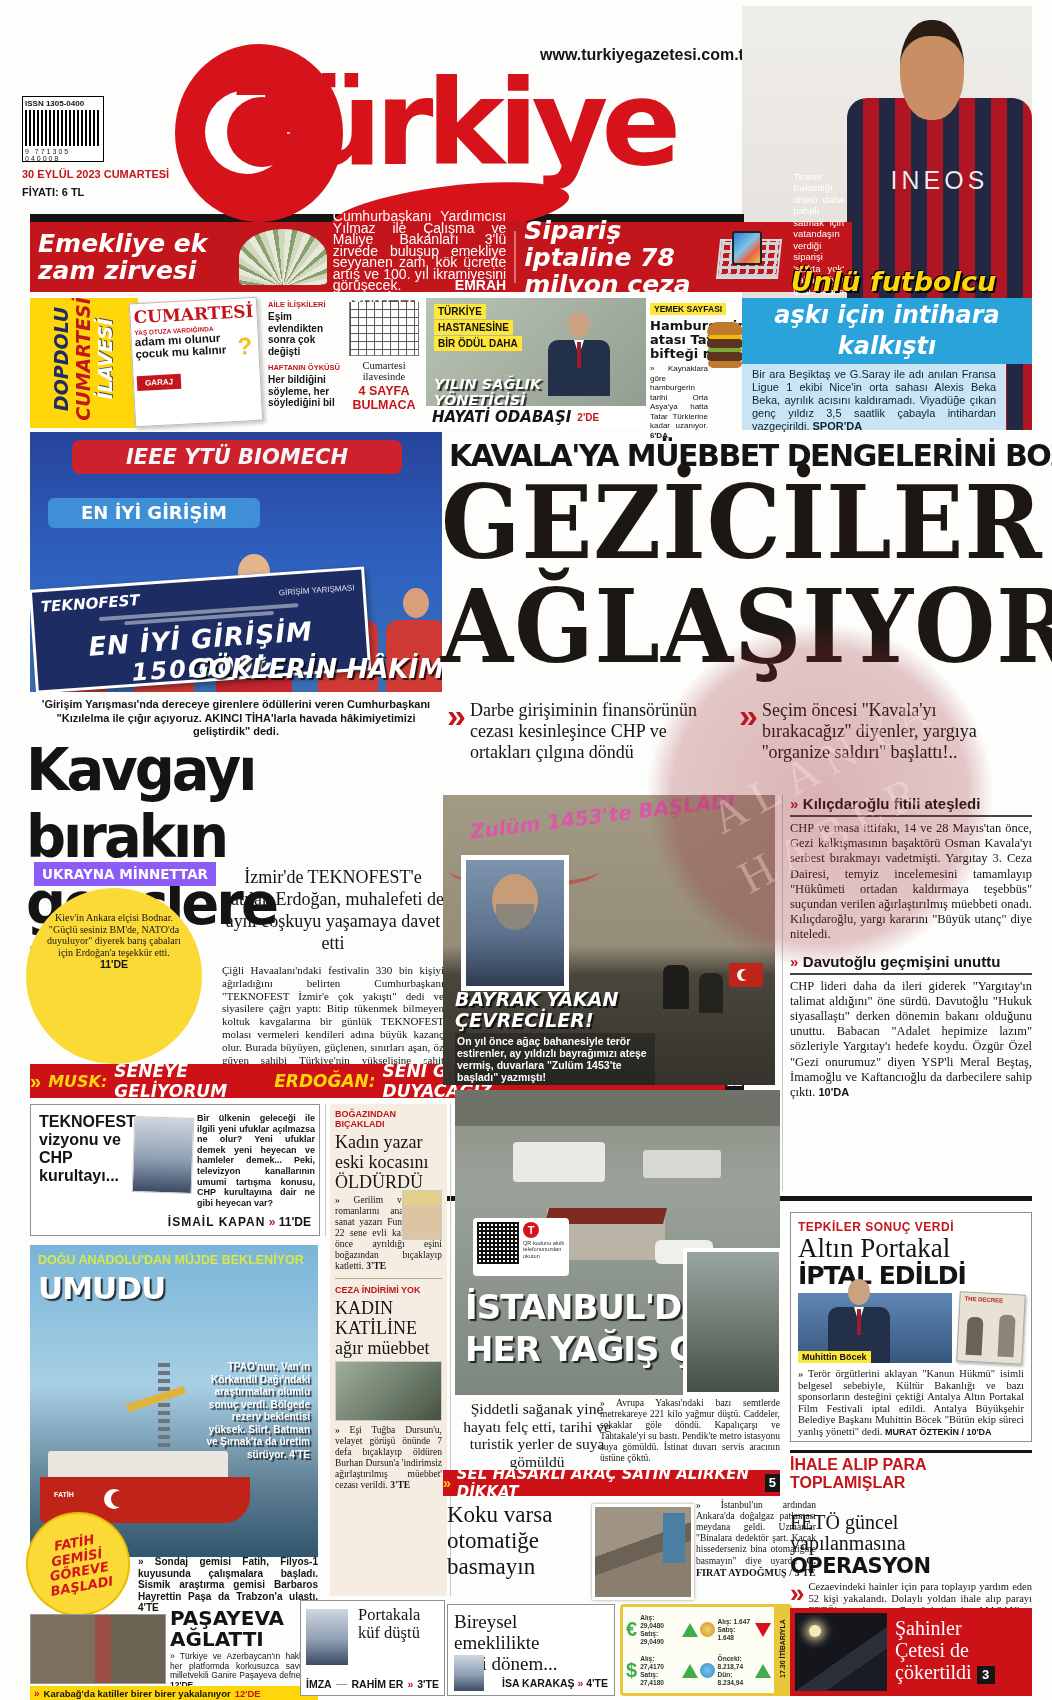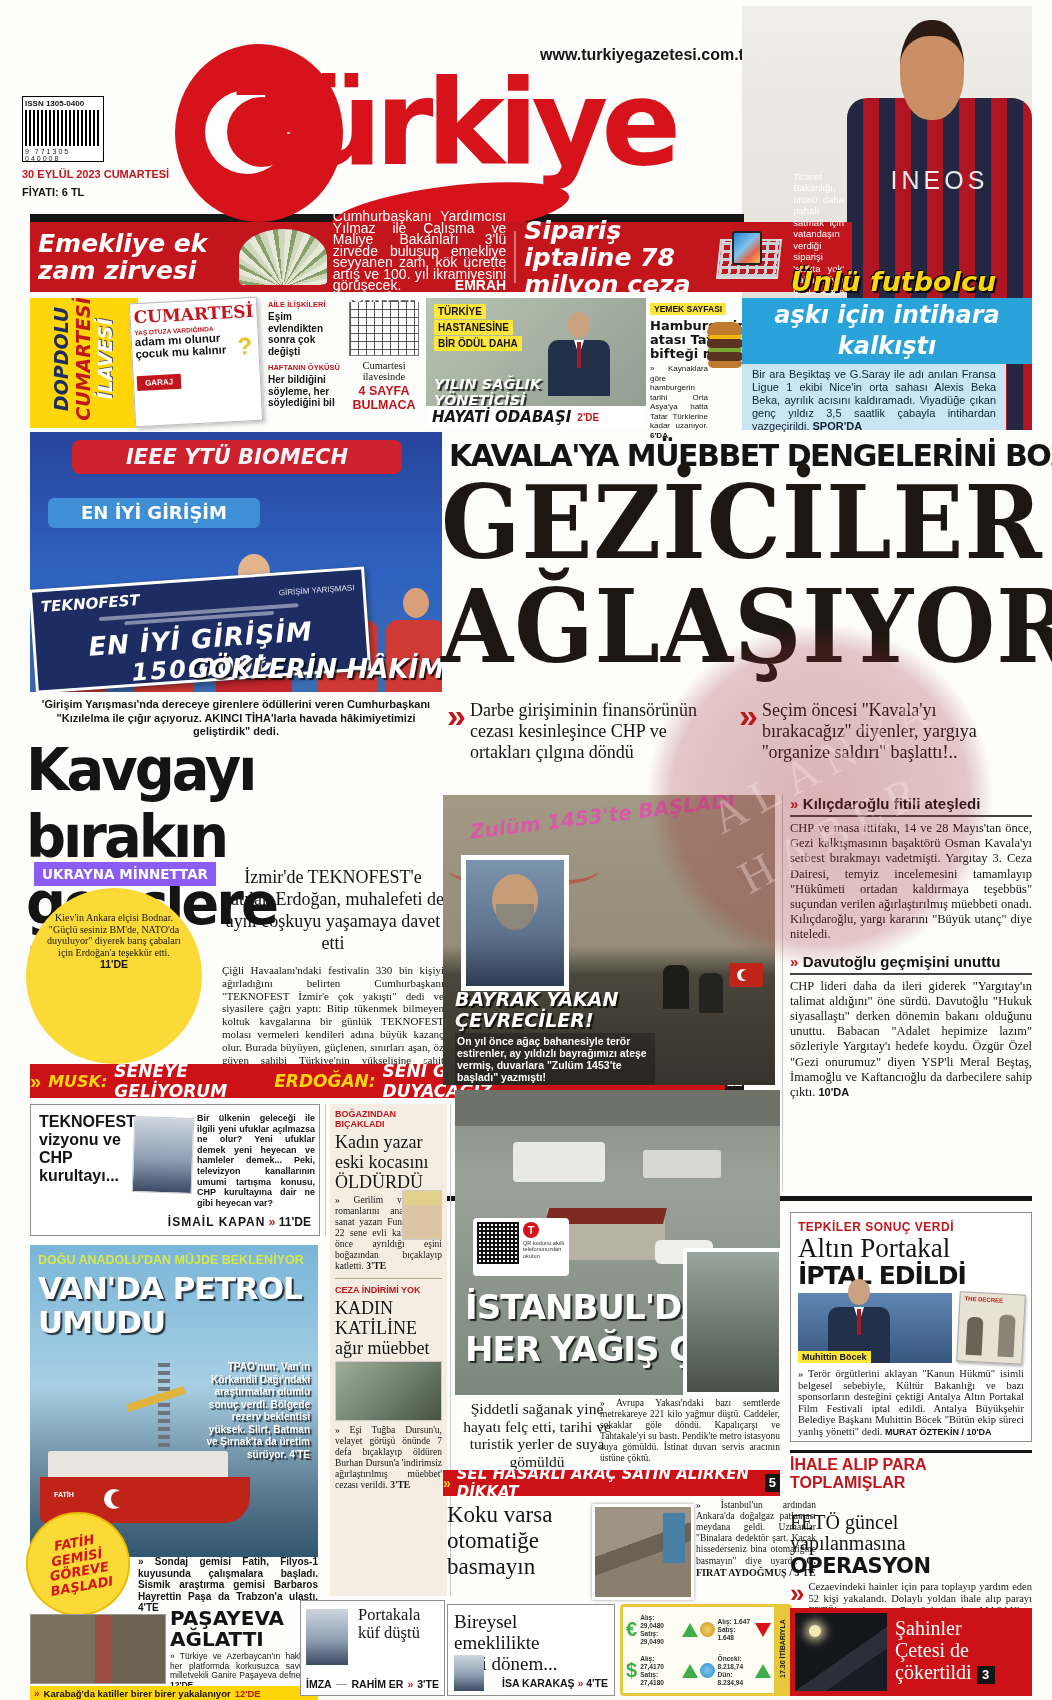--- a/index.html
+++ b/index.html
@@ -339,21 +339,20 @@
     <div class="sr jst" style="font-size:9.5px;line-height:11px">
       <span>» Eşi Tuğba Dursun'u, velayet görüşü önünde 7 defa bıçaklayıp öldüren Burhan Dursun'a 'indirimsiz ağırlaştırılmış müebbet' cezası verildi.</span>
       <span class="b">3'TE</span>
     </div>
   </div>
   <div class="ab" style="left:450px;top:1104px;width:1px;height:492px;background:#c9c9c9"></div>
 
   <div class="ab" style="left:30px;top:1245px;width:288px;height:312px;overflow:hidden;background:linear-gradient(180deg,#79b5d8 0%,#a7cfe4 45%,#5d7d92 78%,#31566e 100%)">
     <div class="ab b" style="left:8px;top:8px;font-size:12.5px;color:#d8e84a">DOĞU ANADOLU'DAN MÜJDE BEKLENİYOR</div>
     <div class="ab hk w shadow" style="left:8px;top:26px;font-size:31px;line-height:34px;letter-spacing:-1px">
-      <span style="display:block">VAN'DA PETROL</span>
       <span style="display:block">UMUDU</span>
     </div>
     <div class="ab" style="left:128px;top:118px;width:12px;height:96px;background:repeating-linear-gradient(#6e747c 0 4px,transparent 4px 8px)"></div>
     <div class="ab" style="left:96px;top:150px;width:60px;height:8px;background:#e0b33a;transform:rotate(-18deg)"></div>
     <div class="ab" style="left:18px;top:206px;width:180px;height:28px;background:#e8e6df;border-radius:3px"></div>
     <div class="ab" style="left:10px;top:232px;width:210px;height:46px;background:#c02418;border-radius:0 0 26px 6px">
       <div class="crescent-outer" style="left:64px;top:12px;width:20px;height:20px"></div>
       <div class="crescent-inner" style="left:71px;top:14px;width:16px;height:16px;background:#c02418"></div>
       <span class="ab w b" style="left:14px;top:14px;font-size:7px">FATİH</span>
     </div>

